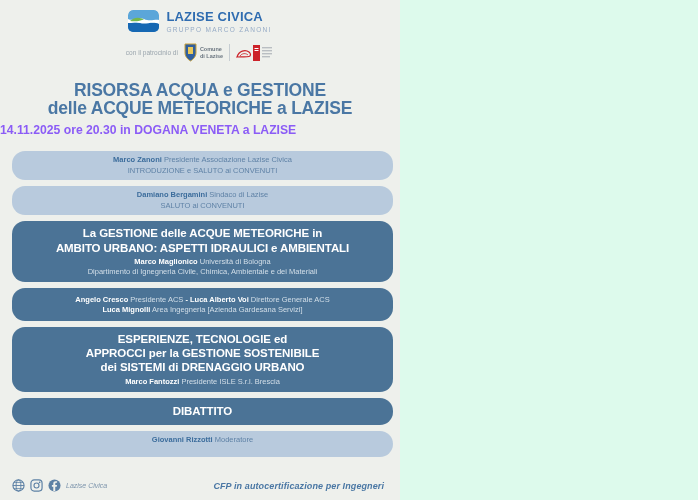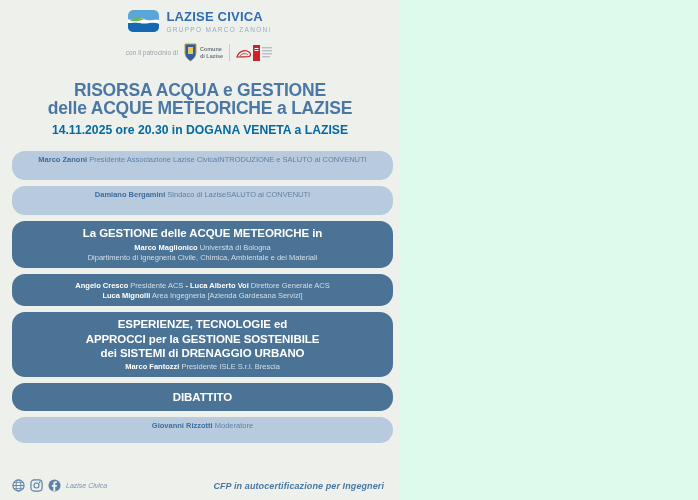--- a/index.html
+++ b/index.html
@@ -23,27 +23,27 @@
   
   .patro-row { display:flex; justify-content:center; align-items:center; gap:6px; margin-top:8px; height:24px; }
   .patro-label { font-size:6.5px; color:#9aa5ad; }
   .comune-wrap { display:flex; align-items:center; gap:3px; }
   .comune-text { font-size:5.5px; font-weight:bold; color:#6b7680; line-height:1.2; text-align:left; }
   .patro-divider { width:1px; height:17px; background:#c6cdd2; }
 
   
   .title { margin-top:16px; text-align:center; color:#4a77a4; font-weight:bold;
            font-size:17.5px; line-height:1.05; letter-spacing:-0.2px; }
-  .datetime { margin-top:6px; text-align:center; color:#0369a1; font-weight:bold; font-size:12.2px; }
+  .datetime { margin-top:6px; color:#8b5cf6; font-weight:bold; font-size:12.2px; }
 
   
   .agenda { margin:14px 7px 0 12px; display:flex; flex-direction:column; gap:6px; }
   .box { border-radius:13px; text-align:center; }
   .box.light { background:#b8cadd; color:#5f82a6; padding:4px 12px; min-height:29px;
-               display:flex; flex-direction:row; justify-content:center; }
+               display:flex; flex-direction:column; justify-content:flex-start; }
   .box.light .ln { font-size:7.5px; line-height:1.4; }
   .box.light b { color:#3c6d9c; }
   .box.light.single { min-height:26px; }
   .box.dark { background:#4b7396; color:#ffffff; padding:5px 22px; }
   .box.dark .btitle { font-size:11.5px; font-weight:bold; line-height:1.25; letter-spacing:-0.1px; }
   .box.dark .sline { font-size:7.5px; line-height:1.35; color:#d3dfe9; }
   .box.dark .sgroup { margin-top:2px; }
   .box.dark .sline b { color:#ffffff; }
   .box.dark.title-only { padding:6.5px 10px; }
 
@@ -125,20 +125,21 @@
       <div class="ln">
         <b>Damiano Bergamini</b>
         <span>Sindaco di Lazise</span>
       </div>
       <div class="ln">SALUTO ai CONVENUTI</div>
     </div>
 
     <div class="box dark">
       <div class="btitle">
         <div>La GESTIONE delle ACQUE METEORICHE in</div>
+        <div>AMBITO URBANO: ASPETTI IDRAULICI e AMBIENTALI</div>
       </div>
       <div class="sgroup">
         <div class="sline">
           <b>Marco Maglionico</b>
           <span>Università di Bologna</span>
         </div>
         <div class="sline">Dipartimento di Ignegneria Civile, Chimica, Ambientale e dei Materiali</div>
       </div>
     </div>
 

